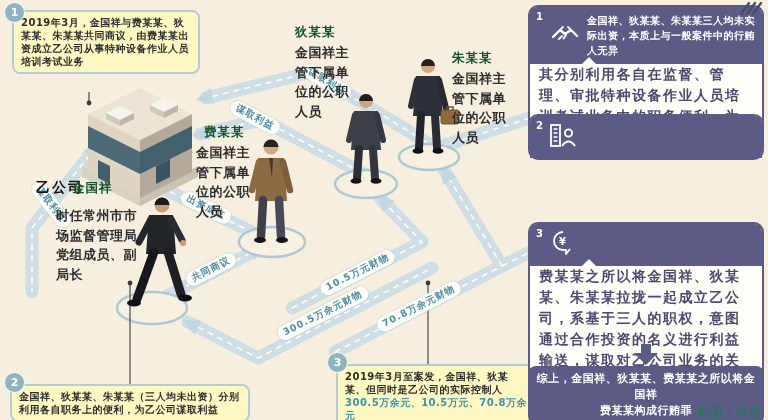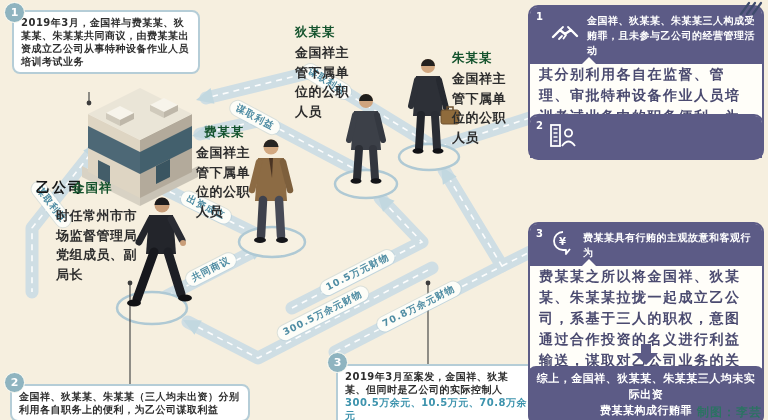--- a/index.html
+++ b/index.html
@@ -11,21 +11,21 @@
   .pname{position:absolute;font-size:12.5px;font-weight:bold;color:#14532d;letter-spacing:1px;white-space:nowrap;}
   .pdesc{position:absolute;font-size:13px;font-weight:600;color:#2d2d2d;line-height:1.5;letter-spacing:0.5px;}
   .company-label{position:absolute;font-size:14px;font-weight:bold;color:#141414;letter-spacing:2px;margin-top:39px;}
 
   
   .pill{position:absolute;font-size:9.5px;font-weight:bold;color:#4e8ca3;background:#fdfdf8;
         padding:1px 6px;border-radius:8px;letter-spacing:1px;white-space:nowrap;
         box-shadow:0 0 0 1px rgba(170,198,210,.35);}
 
   
-  .callout{position:absolute;background:#ffffff;border:2px solid #b5cdd7;border-radius:8px;
+  .callout{position:absolute;background:#fef9c3;border:2px solid #b5cdd7;border-radius:8px;
            padding:4px 7px;font-size:10px;font-weight:600;color:#2e2e2e;line-height:1.3;letter-spacing:0.5px;}
   .badge{position:absolute;width:19px;height:19px;border-radius:50%;background:#8fb4c0;color:#fff;
          font-weight:bold;font-size:11px;display:flex;align-items:center;justify-content:center;
          border:1.5px solid #fffdf4;z-index:6;}
   .amount{color:#3d93ad;font-weight:bold;}
 
   
   .panel{position:absolute;left:526px;top:0;width:240px;height:420px;}
   .pbox{position:absolute;left:2px;right:2px;border:2px solid #5c5b86;border-radius:10px;background:#fffef9;}
   .pbox-head{position:relative;display:flex;gap:6px;align-items:center;background:#5c5b86;color:#fff;
@@ -210,21 +210,21 @@
 
     <div class="pbox" style="top:5px;">
       <div class="pbox-head">
         <span class="pbox-num">1</span>
         <span>
           <svg width="32" height="24" viewBox="0 0 32 24">
             <path d="M4,15 L11,8 L16,12 L22,8 L28,14" stroke="#fff" stroke-width="2.4" fill="none" stroke-linecap="round" stroke-linejoin="round"></path>
             <path d="M13,14 l-3,3 M17,13 l-2.5,3.5 M11,8 l3,-3 M22,8 l-3,-3" stroke="#fff" stroke-width="1.8" fill="none" stroke-linecap="round"></path>
           </svg>
         </span>
-        <span>金国祥、狄某某、朱某某三人构成受贿罪，且未参与乙公司的经营管理活动</span>
+        <span>金国祥、狄某某、朱某某三人均未实际出资，本质上与一般案件中的行贿人无异</span>
       </div>
       <div class="pbox-body">
         <span>其分别利用各自在监督、管理、审批特种设备作业人员培训考试业务中的职务便利，为乙公司谋取利益</span><b></b>
       </div>
     </div>
 
     <div class="pbox" style="top:114px;">
       <div class="pbox-head">
         <span class="pbox-num">2</span>
         <span>
@@ -240,35 +240,34 @@
 
     <div class="pbox" style="top:222px;">
       <div class="pbox-head">
         <span class="pbox-num">3</span>
         <span>
           <svg width="28" height="26" viewBox="0 0 28 26">
             <path d="M14,2 a9,9 0 1 0 0,18 l3,0 0,4 4,-5" fill="none" stroke="#fff" stroke-width="1.8" stroke-linejoin="round"></path>
             <text x="10" y="15" fill="#fff" font-size="10" font-weight="bold" font-family="'DejaVu Sans',sans-serif">¥</text>
           </svg>
         </span>
-        <span>费某某具有行贿的主观故意和客观行为</span>
       </div>
       <div class="pbox-body">
         <span>费某某之所以将金国祥、狄某某、朱某某拉拢一起成立乙公司，系基于三人的职权，意图通过合作投资的名义进行利益输送，谋取对乙公司业务的关照，</span><b>最终以利润分红名义贿送金国祥等三人财物</b>
       </div>
     </div>
 
     <div class="down-arrow-wrap">
       <svg width="26" height="21" viewBox="0 0 26 21">
           <polygon points="8,0 18,0 18,9 25,9 13,21 1,9 8,9" fill="#5c5b86"></polygon>
         </svg>
     </div>
 
     <div class="sum-box">
-      <div>综上，金国祥、狄某某、朱某某三人均未实际出资</div>
+      <div>综上，金国祥、狄某某、费某某之所以将金国祥</div>
       <div>费某某构成行贿罪</div>
     </div>
 
     <div class="credit">制图：李芸</div>
   </div>
 
   <span class="pen-icon">
     <svg width="28" height="15" viewBox="0 0 28 15">
       <path d="M3,13 L11,2 M9,13 L17,2 M15,13 L23,2" stroke="#3f4c6d" stroke-width="2.2" stroke-linecap="round" fill="none"></path>
     </svg>

